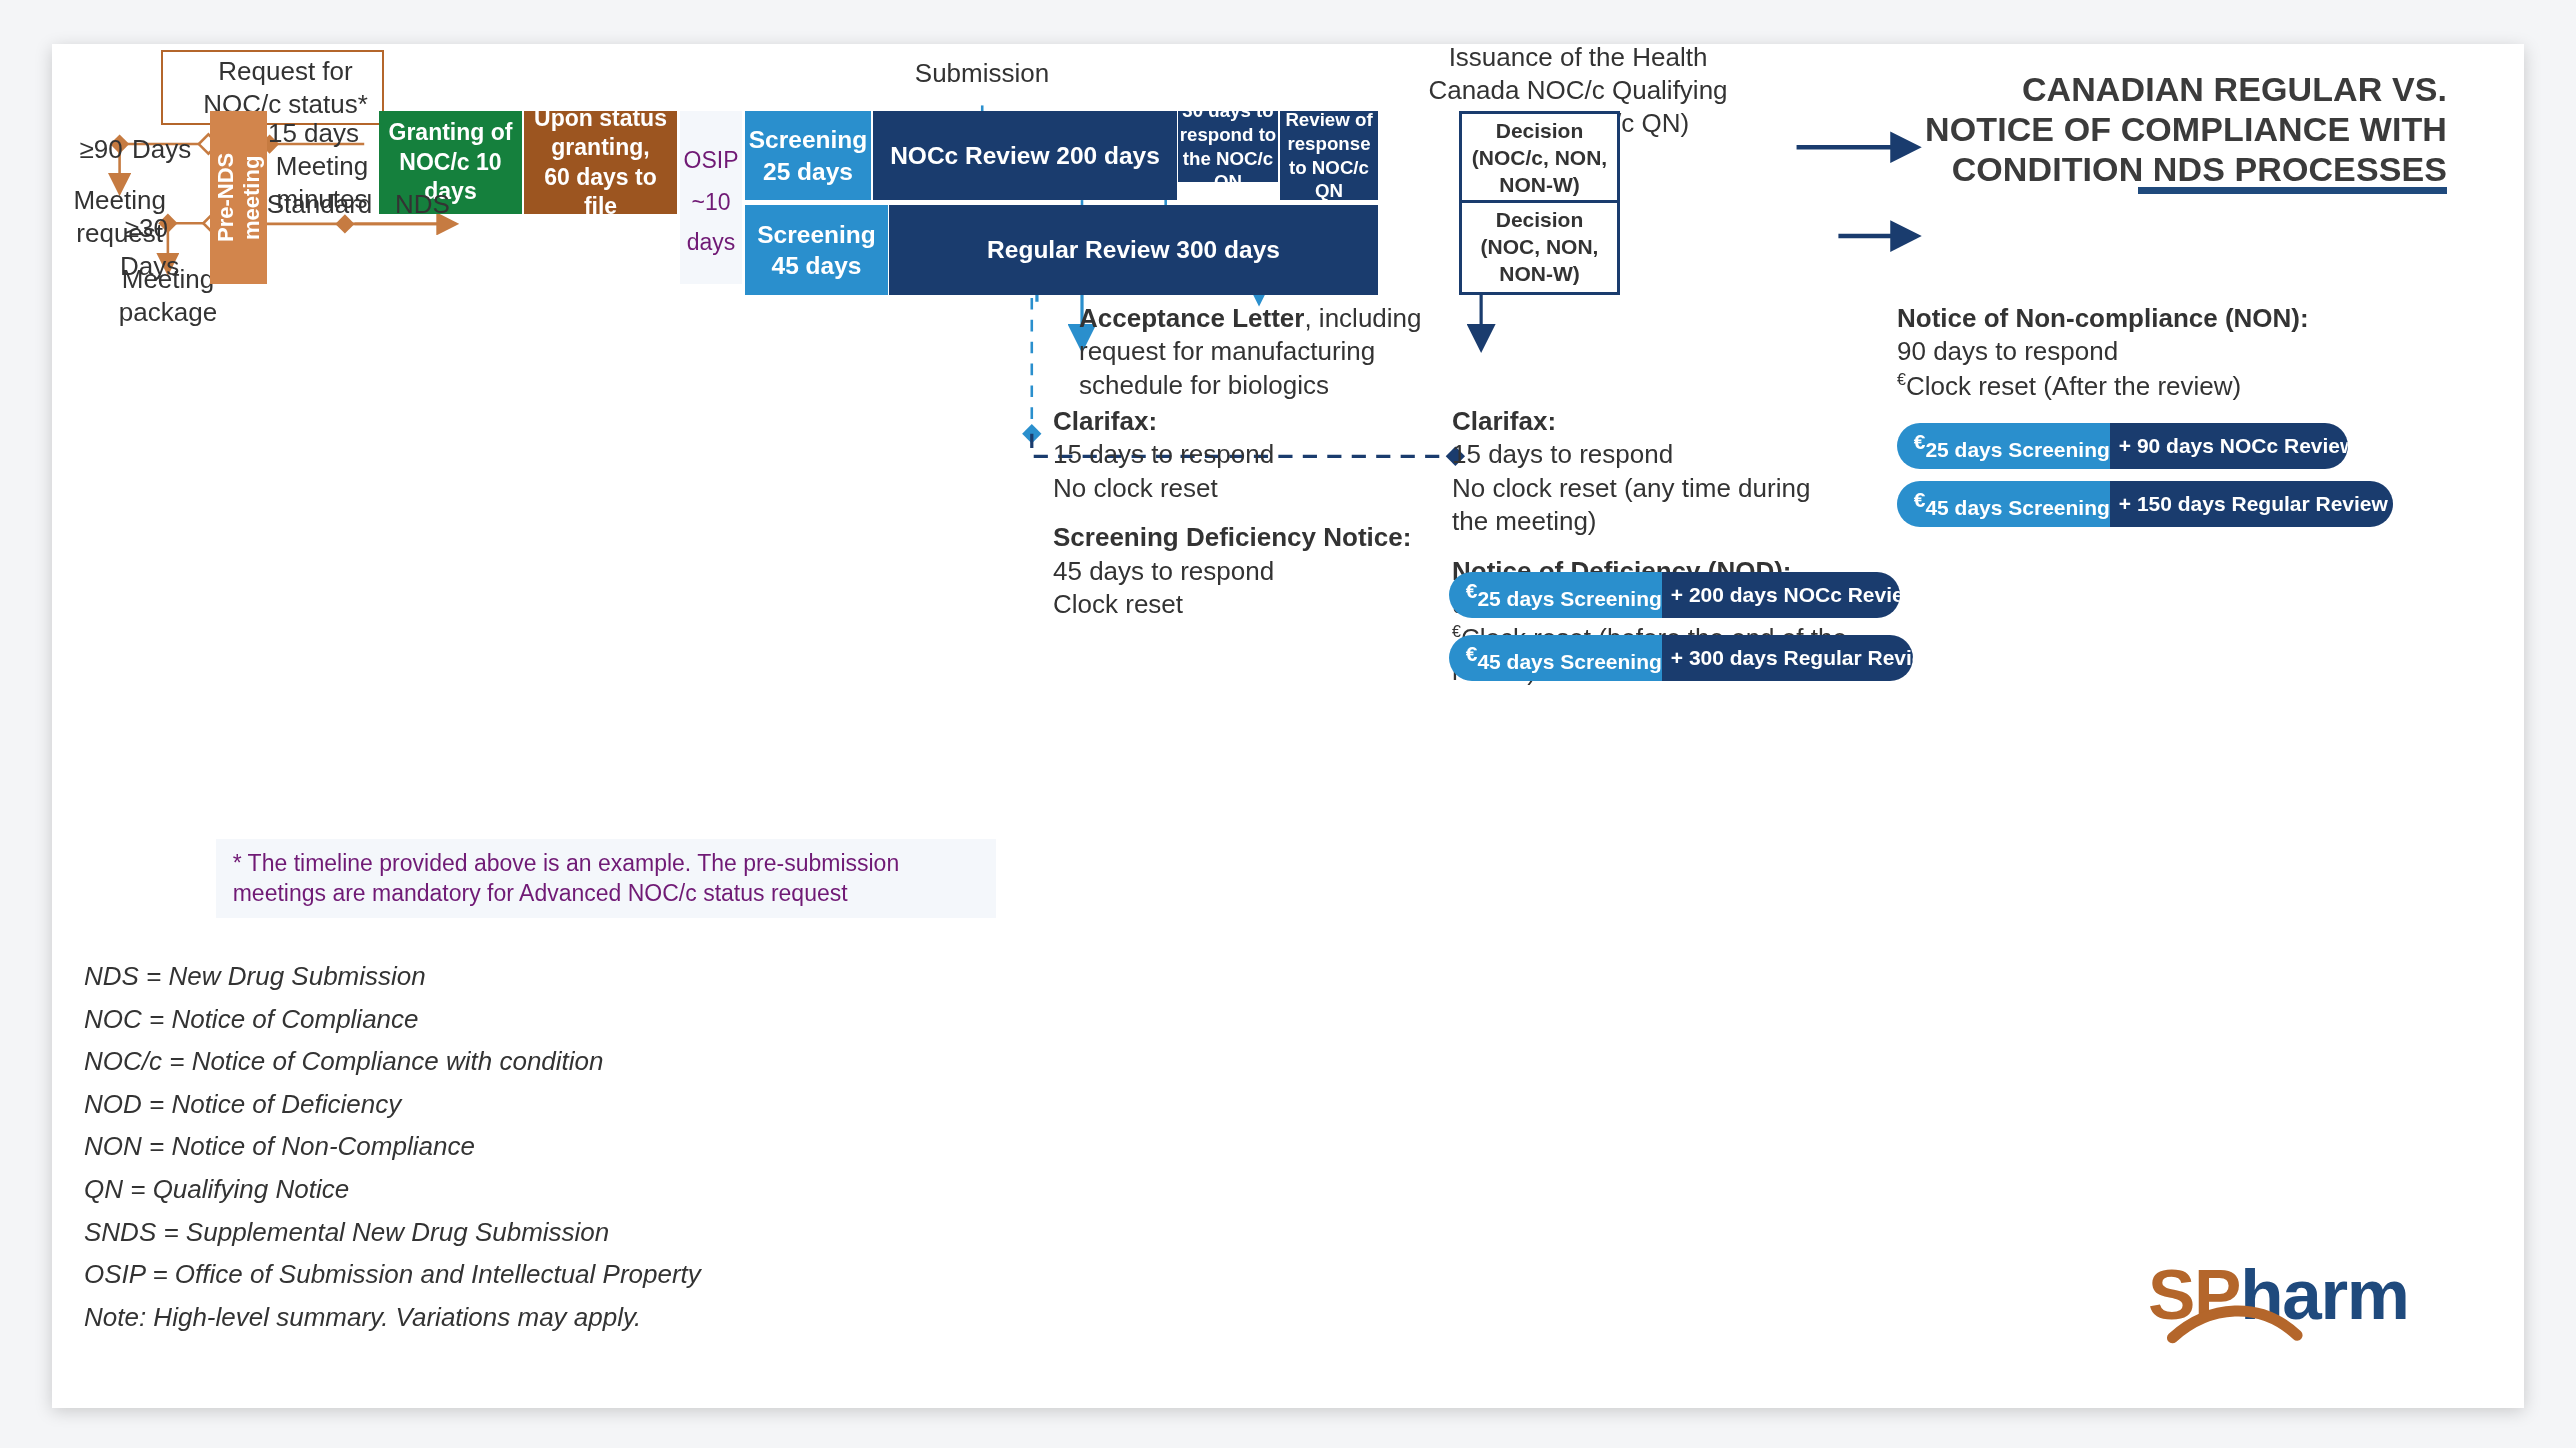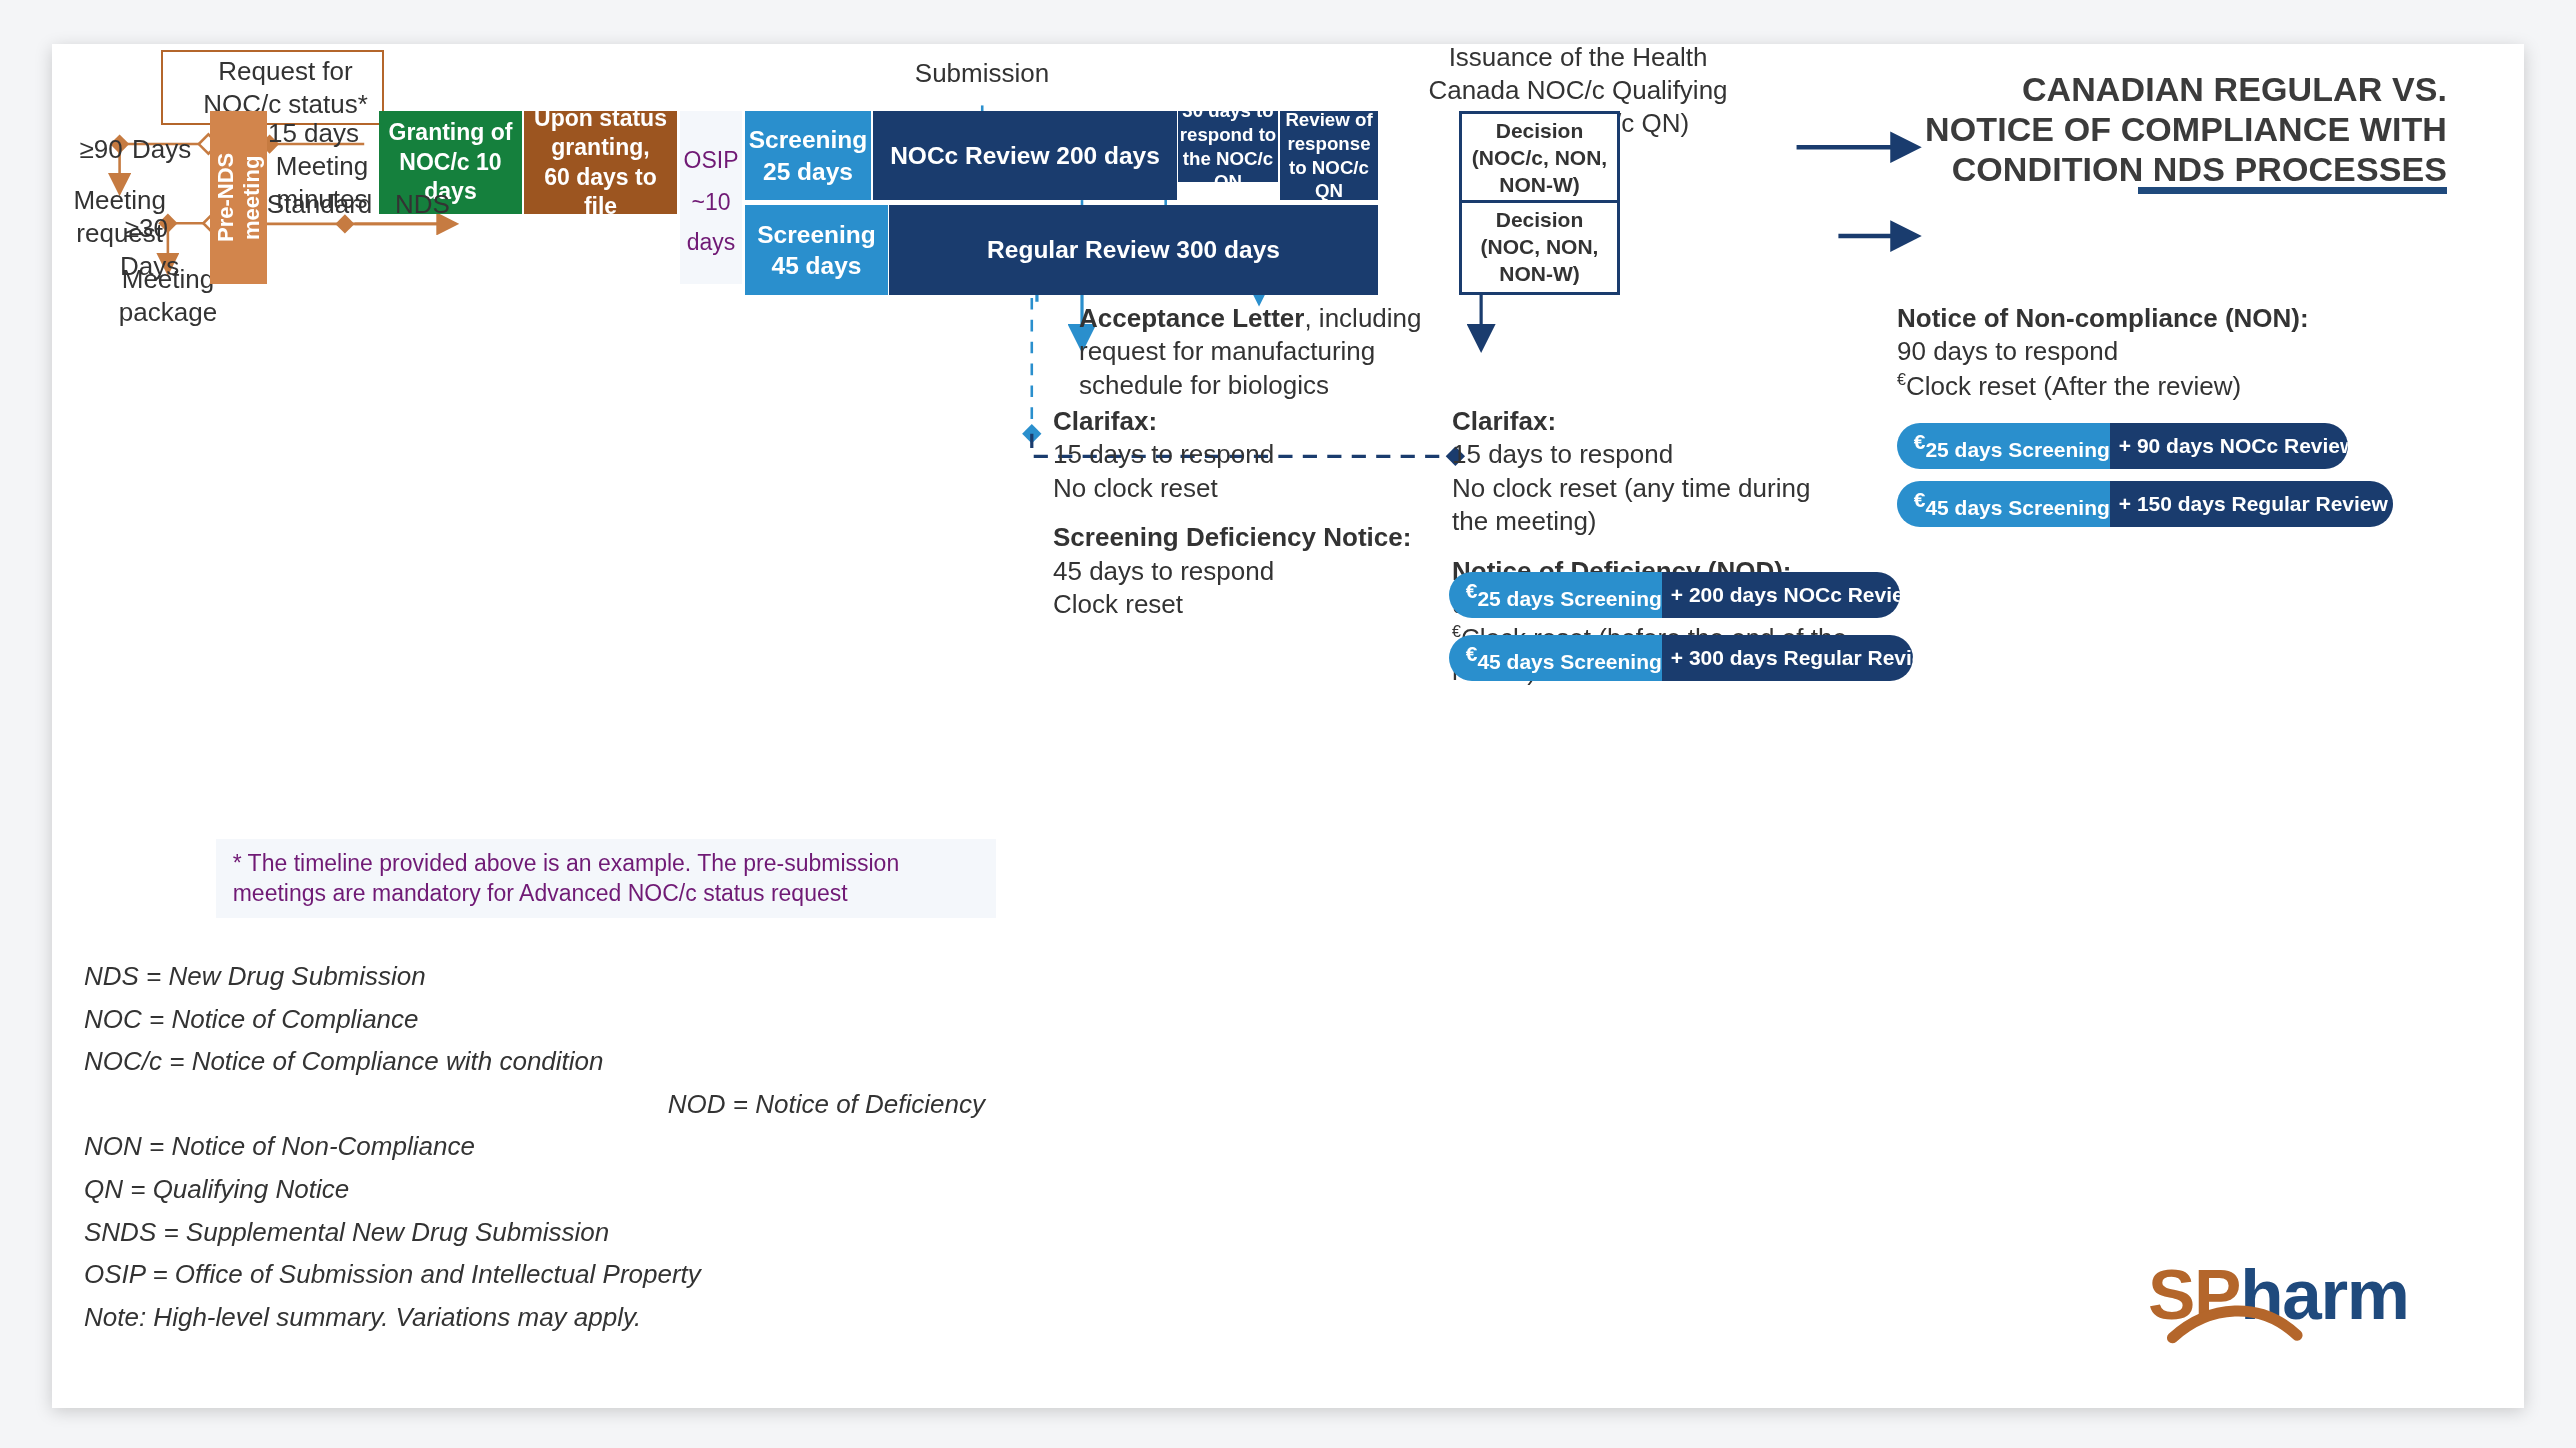--- a/index.html
+++ b/index.html
@@ -264,21 +264,21 @@
   </div>
 
   <div class="abs panel-grey lead" style="left:164px;top:795px;width:780px;height:79px;display:flex;align-items:center;padding:0 16.7px;box-sizing:border-box;">
     <span class="txt-sm">* The timeline provided above is an example. The pre-submission meetings are mandatory for Advanced NOC/c status request</span>
   </div>
 
   <div class="abs" style="left:32px;top:917px;width:901px;">
     <div class="txt ital" style="margin-bottom:11.6px;">NDS = New Drug Submission</div>
     <div class="txt ital" style="margin-bottom:11.6px;">NOC = Notice of Compliance</div>
     <div class="txt ital" style="margin-bottom:11.6px;">NOC/c = Notice of Compliance with condition</div>
-    <div class="txt ital" style="margin-bottom:11.6px;text-align:right;">NOD = Notice of Deficiency</div>
+    <div class="txt ital" style="margin-bottom:11.6px;">NOD = Notice of Deficiency</div>
     <div class="txt ital" style="margin-bottom:11.6px;">NON = Notice of Non-Compliance</div>
     <div class="txt ital" style="margin-bottom:11.6px;">QN = Qualifying Notice</div>
     <div class="txt ital" style="margin-bottom:11.6px;">SNDS = Supplemental New Drug Submission</div>
     <div class="txt ital" style="margin-bottom:11.6px;">OSIP = Office of Submission and Intellectual Property</div>
     <div class="txt ital" style="margin-bottom:11.6px;">Note: High-level summary. Variations may apply.</div>
   </div>
 
   <div class="abs" style="left:2096px;top:1210px;width:270px;height:97px;">
     <div class="abs" style="left:0;top:0;font-size:71px;font-weight:bold;letter-spacing:-1.3px;">
       <span style="color:#b4662b;">SP</span><span style="color:#1f4a7d;">harm</span>

